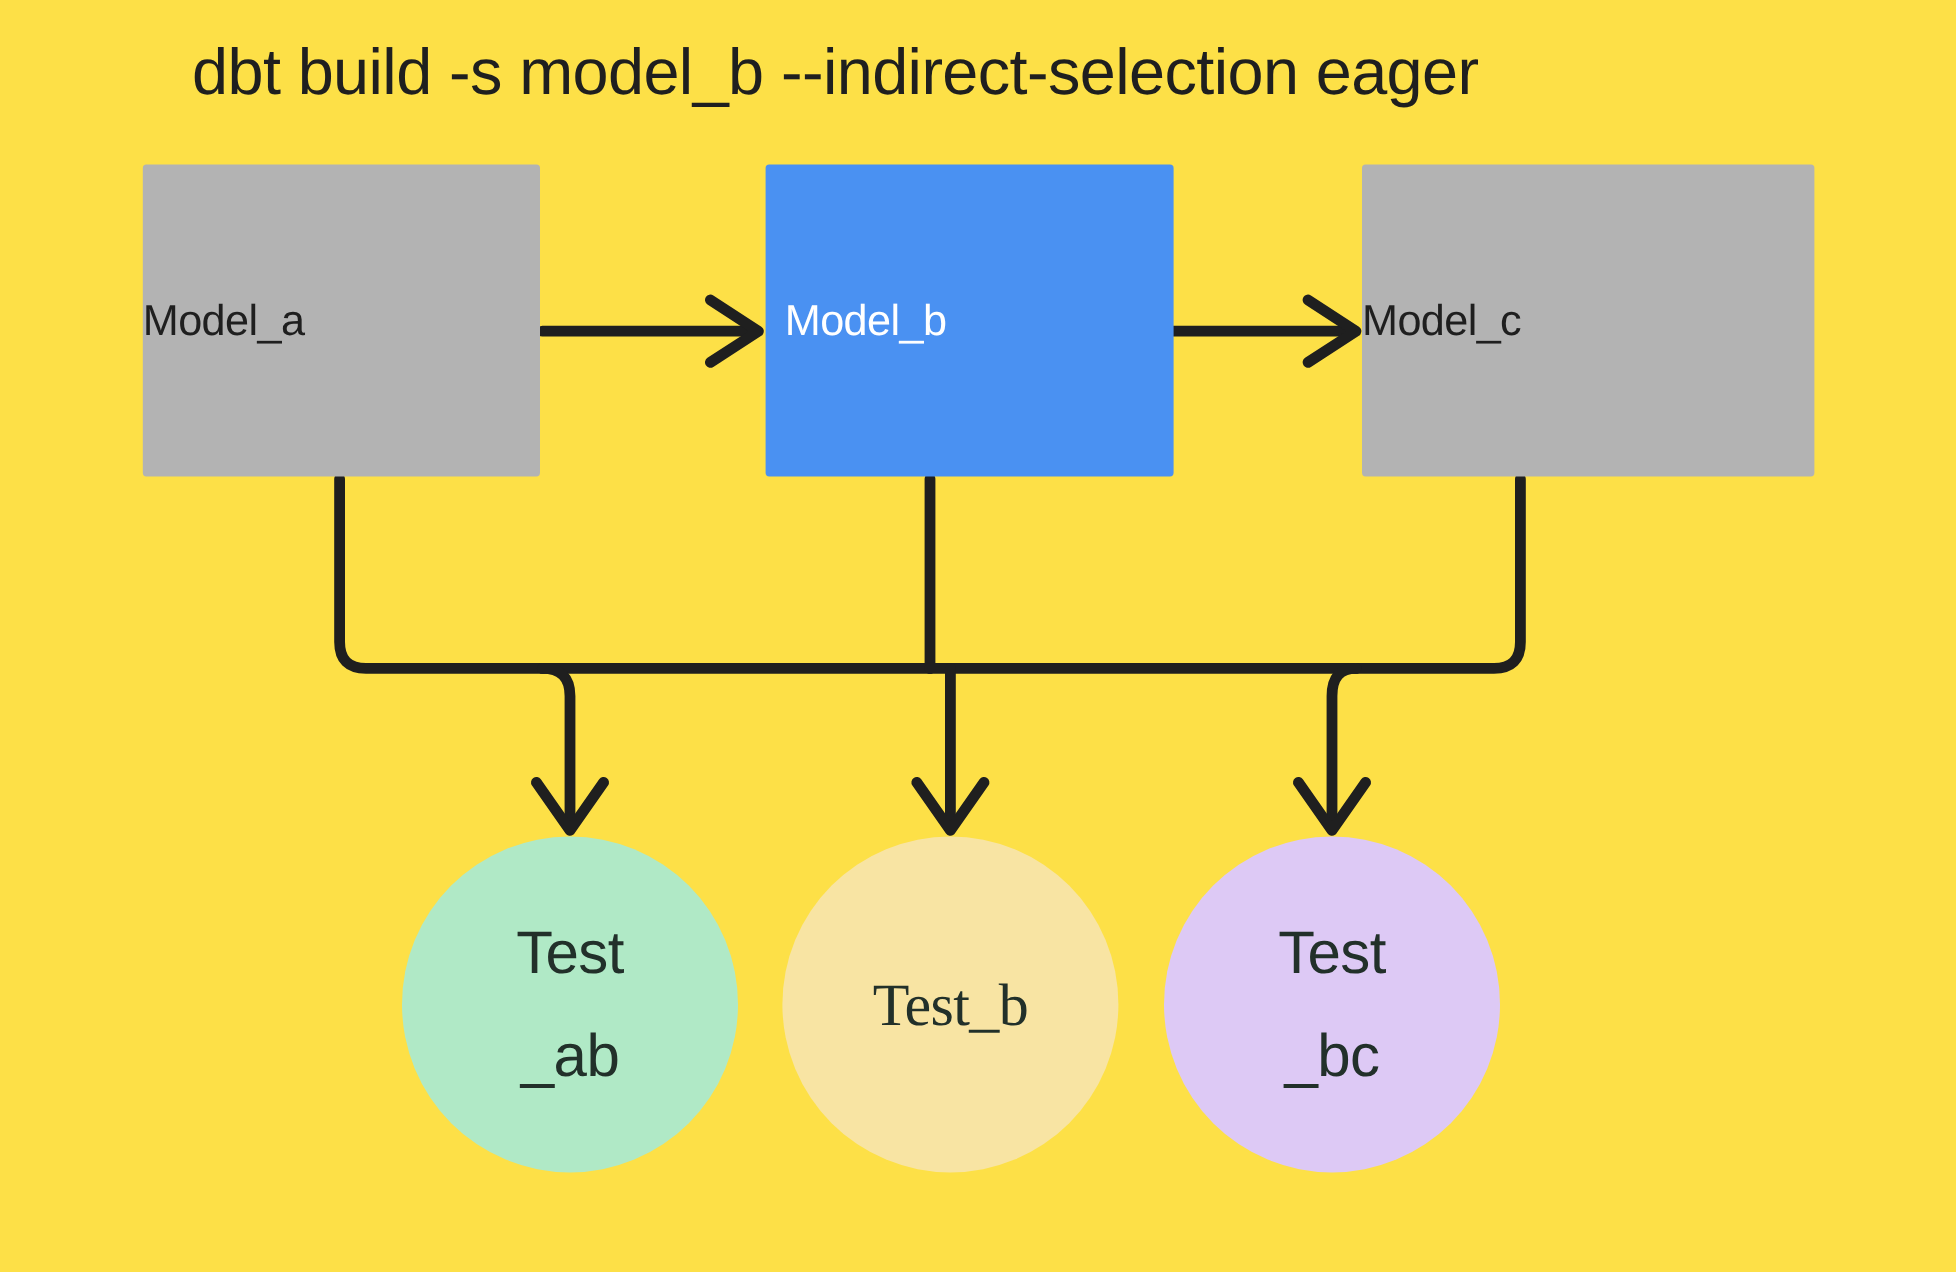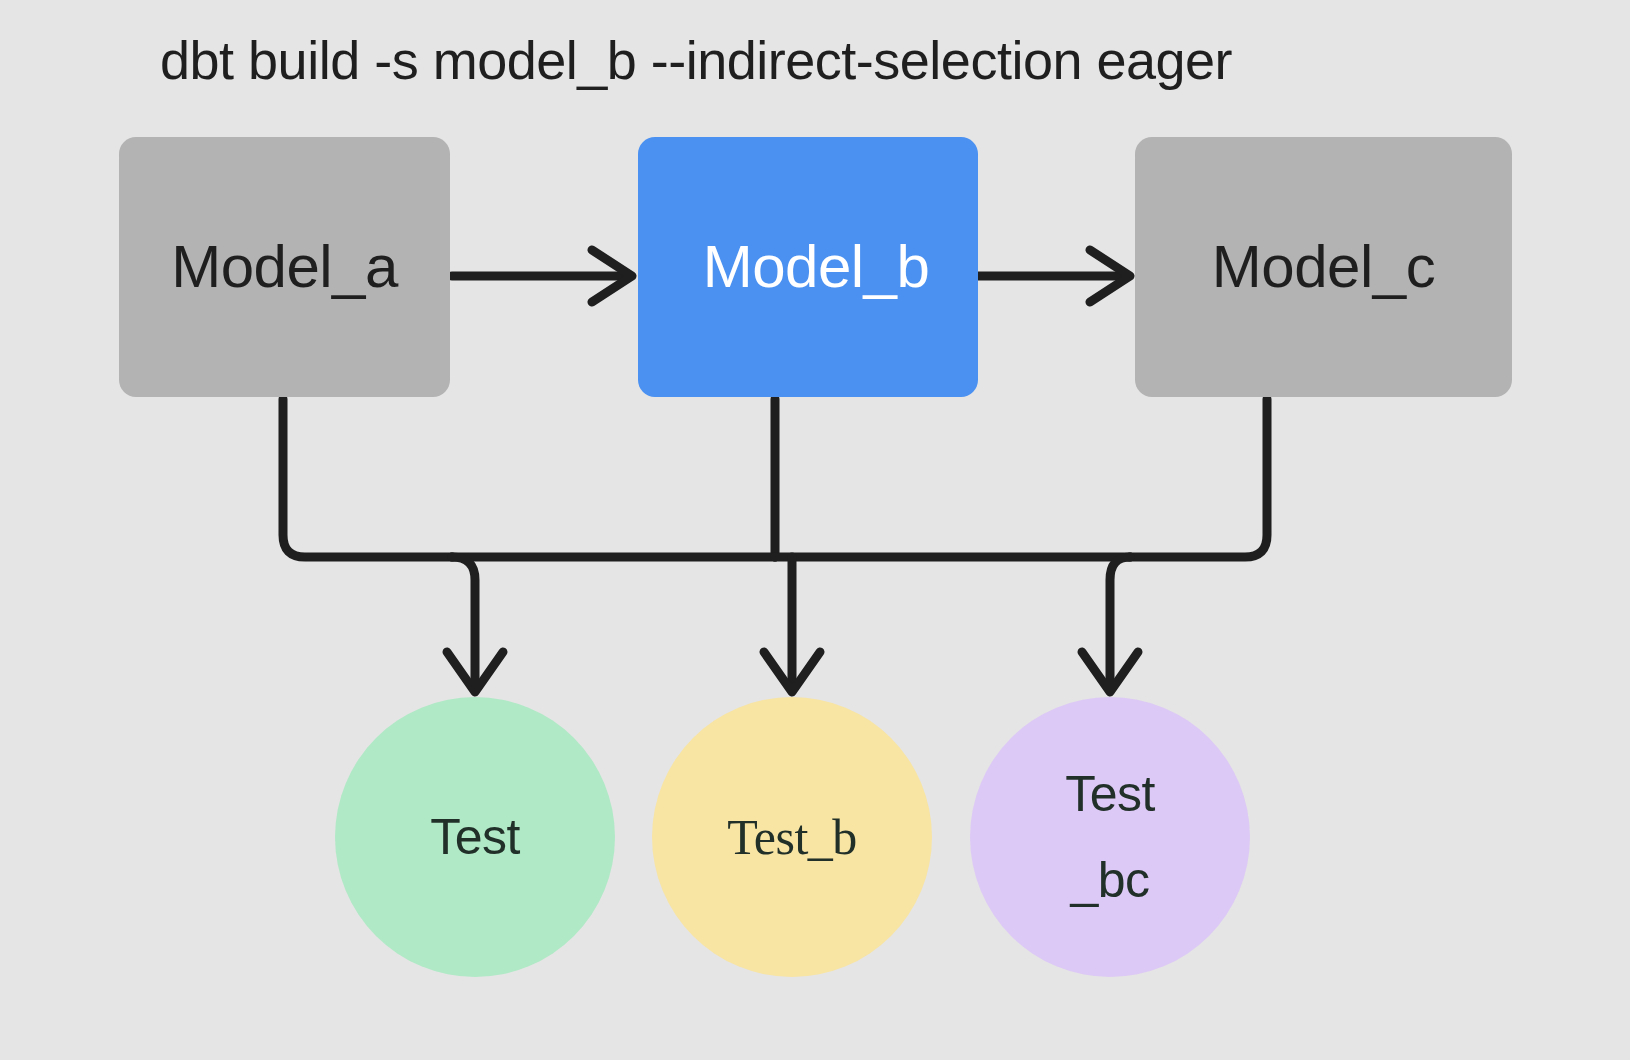--- a/index.html
+++ b/index.html
@@ -23,25 +23,24 @@
     font-size: 54px;
     line-height: 64px;
     color: #1f1f1f;
     letter-spacing: -0.5px;
     white-space: nowrap;
   }
   .node-box {
     position: absolute;
     top: 137px;
     height: 260px;
-    border-radius: 17px;
+    border-radius: 3px;
     display: flex;
     align-items: center;
-    justify-content: center;
-    font-size: 60px;
+    font-size: 36px;
     line-height: 58px;
     letter-spacing: -0.5px;
   }
   #model-a { left: 119px; width: 331px; }
   #model-b { left: 638px; width: 324px; padding-left: 16px; }
   #model-c { left: 1135px; width: 377px; }
 
   .node-circle {
     position: absolute;
     width: 280px;
@@ -68,21 +67,21 @@
     left: 0;
     top: 0;
     width: 1630px;
     height: 1060px;
     pointer-events: none;
   }
 </style>
 </head>
 <body>
 
-<div id="canvas" style="background: #e5e5e5;">
+<div id="canvas" style="background: #fde047;">
 
   <div id="title" style="color: rgb(31, 31, 31);">dbt build -s model_b --indirect-selection eager</div>
 
   <svg id="edges" viewBox="0 0 1630 1060" width="1630" height="1060">
     <g fill="none" stroke="#1f1f1f" stroke-width="9" stroke-linecap="round" stroke-linejoin="round">
 
       <path d="M 452 276 L 624 276"></path>
       <path d="M 592 250 L 632 276 L 592 302"></path>
 
       <path d="M 964 276 L 1122 276"></path>
@@ -114,20 +113,21 @@
   </div>
   <div class="node-box" id="model-b" style="background: rgb(74, 145, 242); color: rgb(255, 255, 255);">
     <span>Model_b</span>
   </div>
   <div class="node-box" id="model-c" style="background: rgb(179, 179, 179); color: rgb(31, 31, 31);">
     <span>Model_c</span>
   </div>
 
   <div class="node-circle" id="test-ab" style="background: rgb(176, 233, 198);">
     <span class="circle-line">Test</span>
+    <span class="circle-line">_ab</span>
   </div>
   <div class="node-circle" id="test-b" style="background: rgb(248, 228, 163); font-family: Liberation Serif, serif;">
     <span class="circle-line">Test_b</span>
   </div>
   <div class="node-circle" id="test-bc" style="background: rgb(221, 201, 245);">
     <span class="circle-line">Test</span>
     <span class="circle-line">_bc</span>
   </div>
 
 </div>

